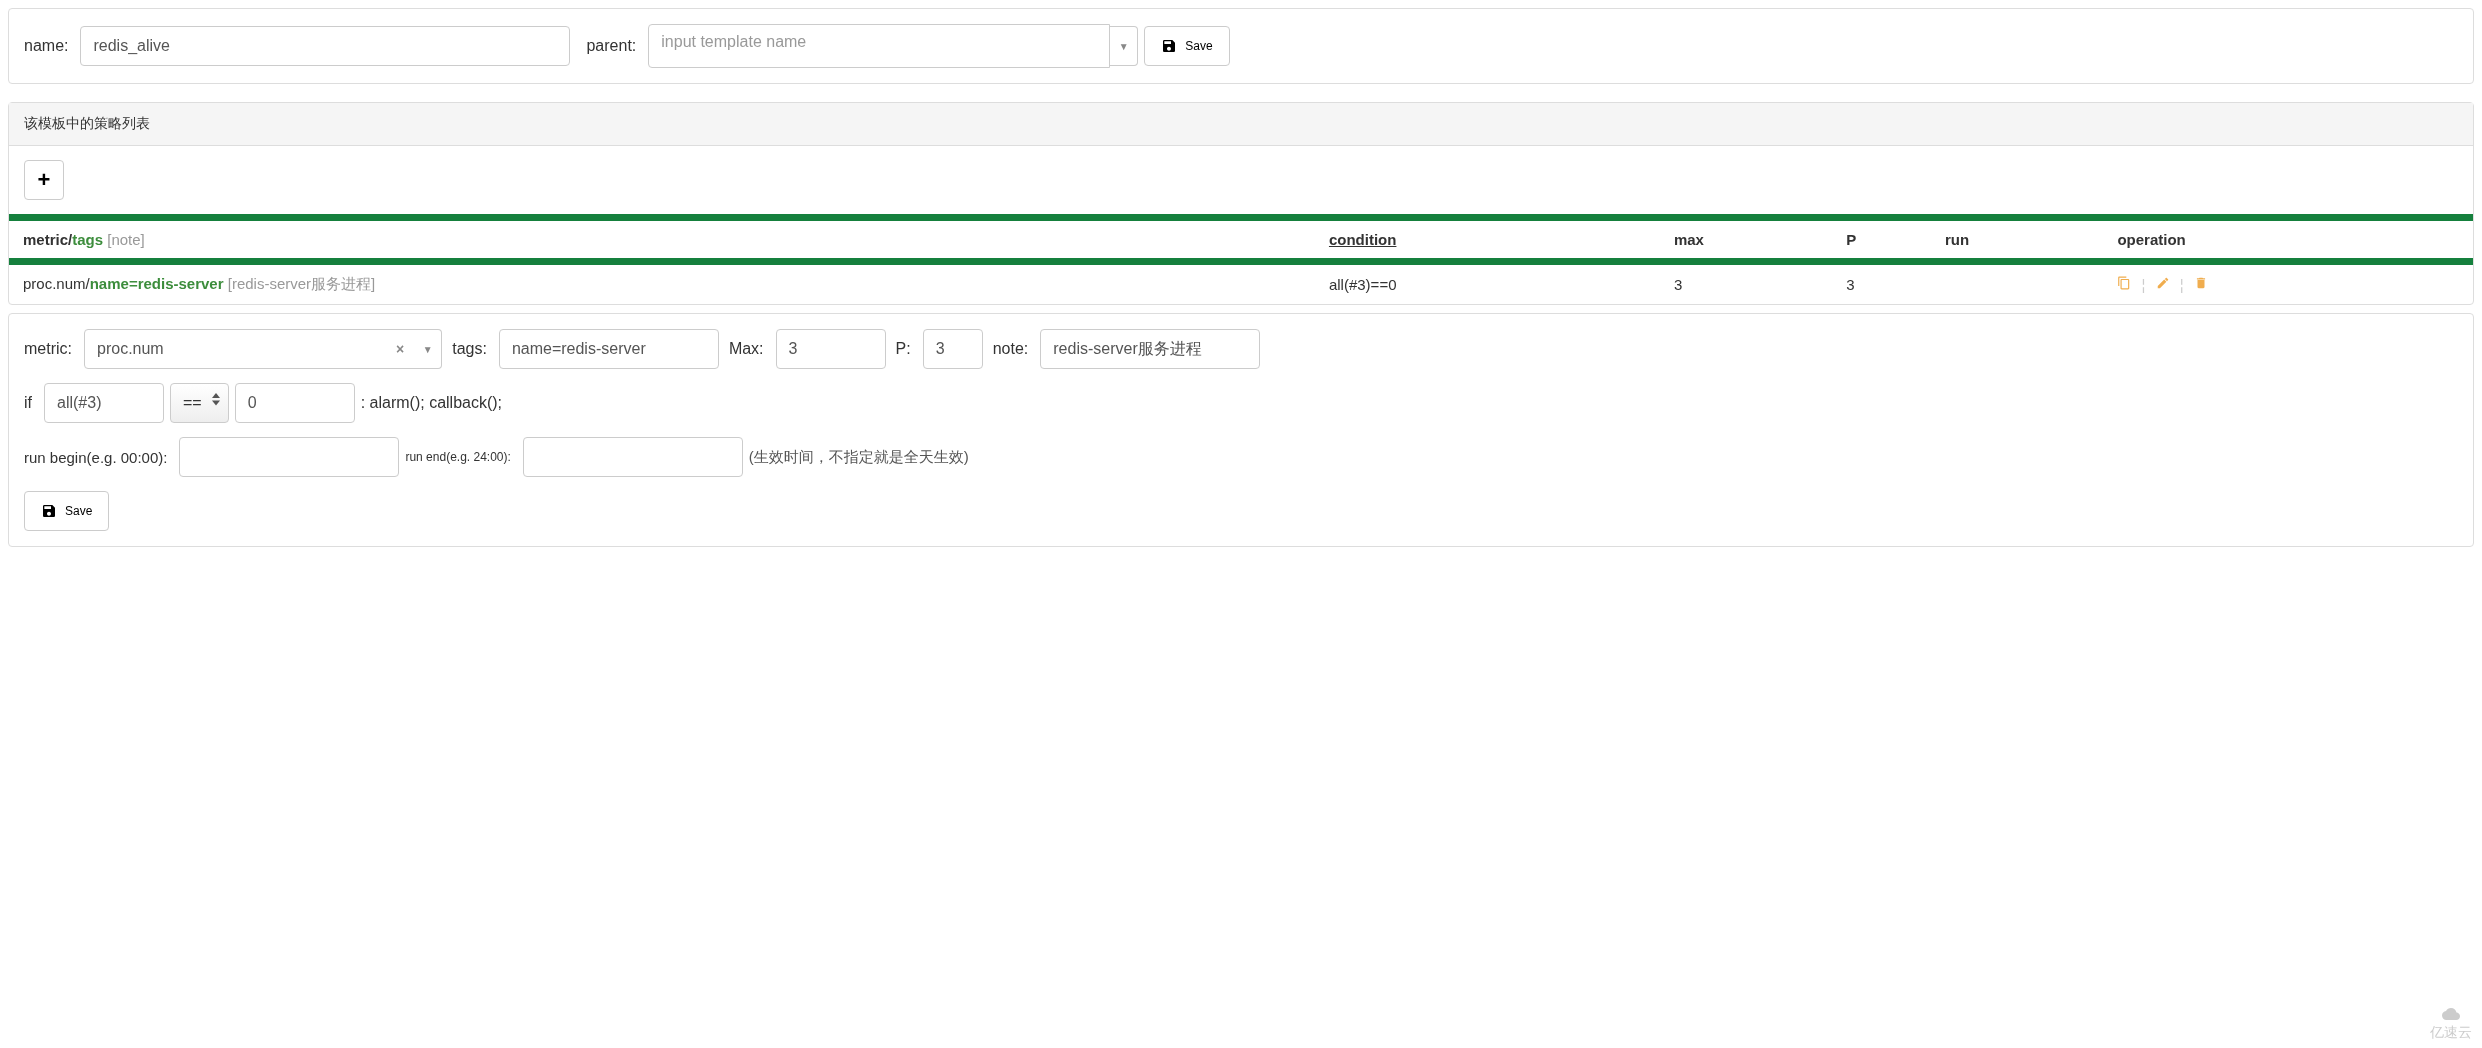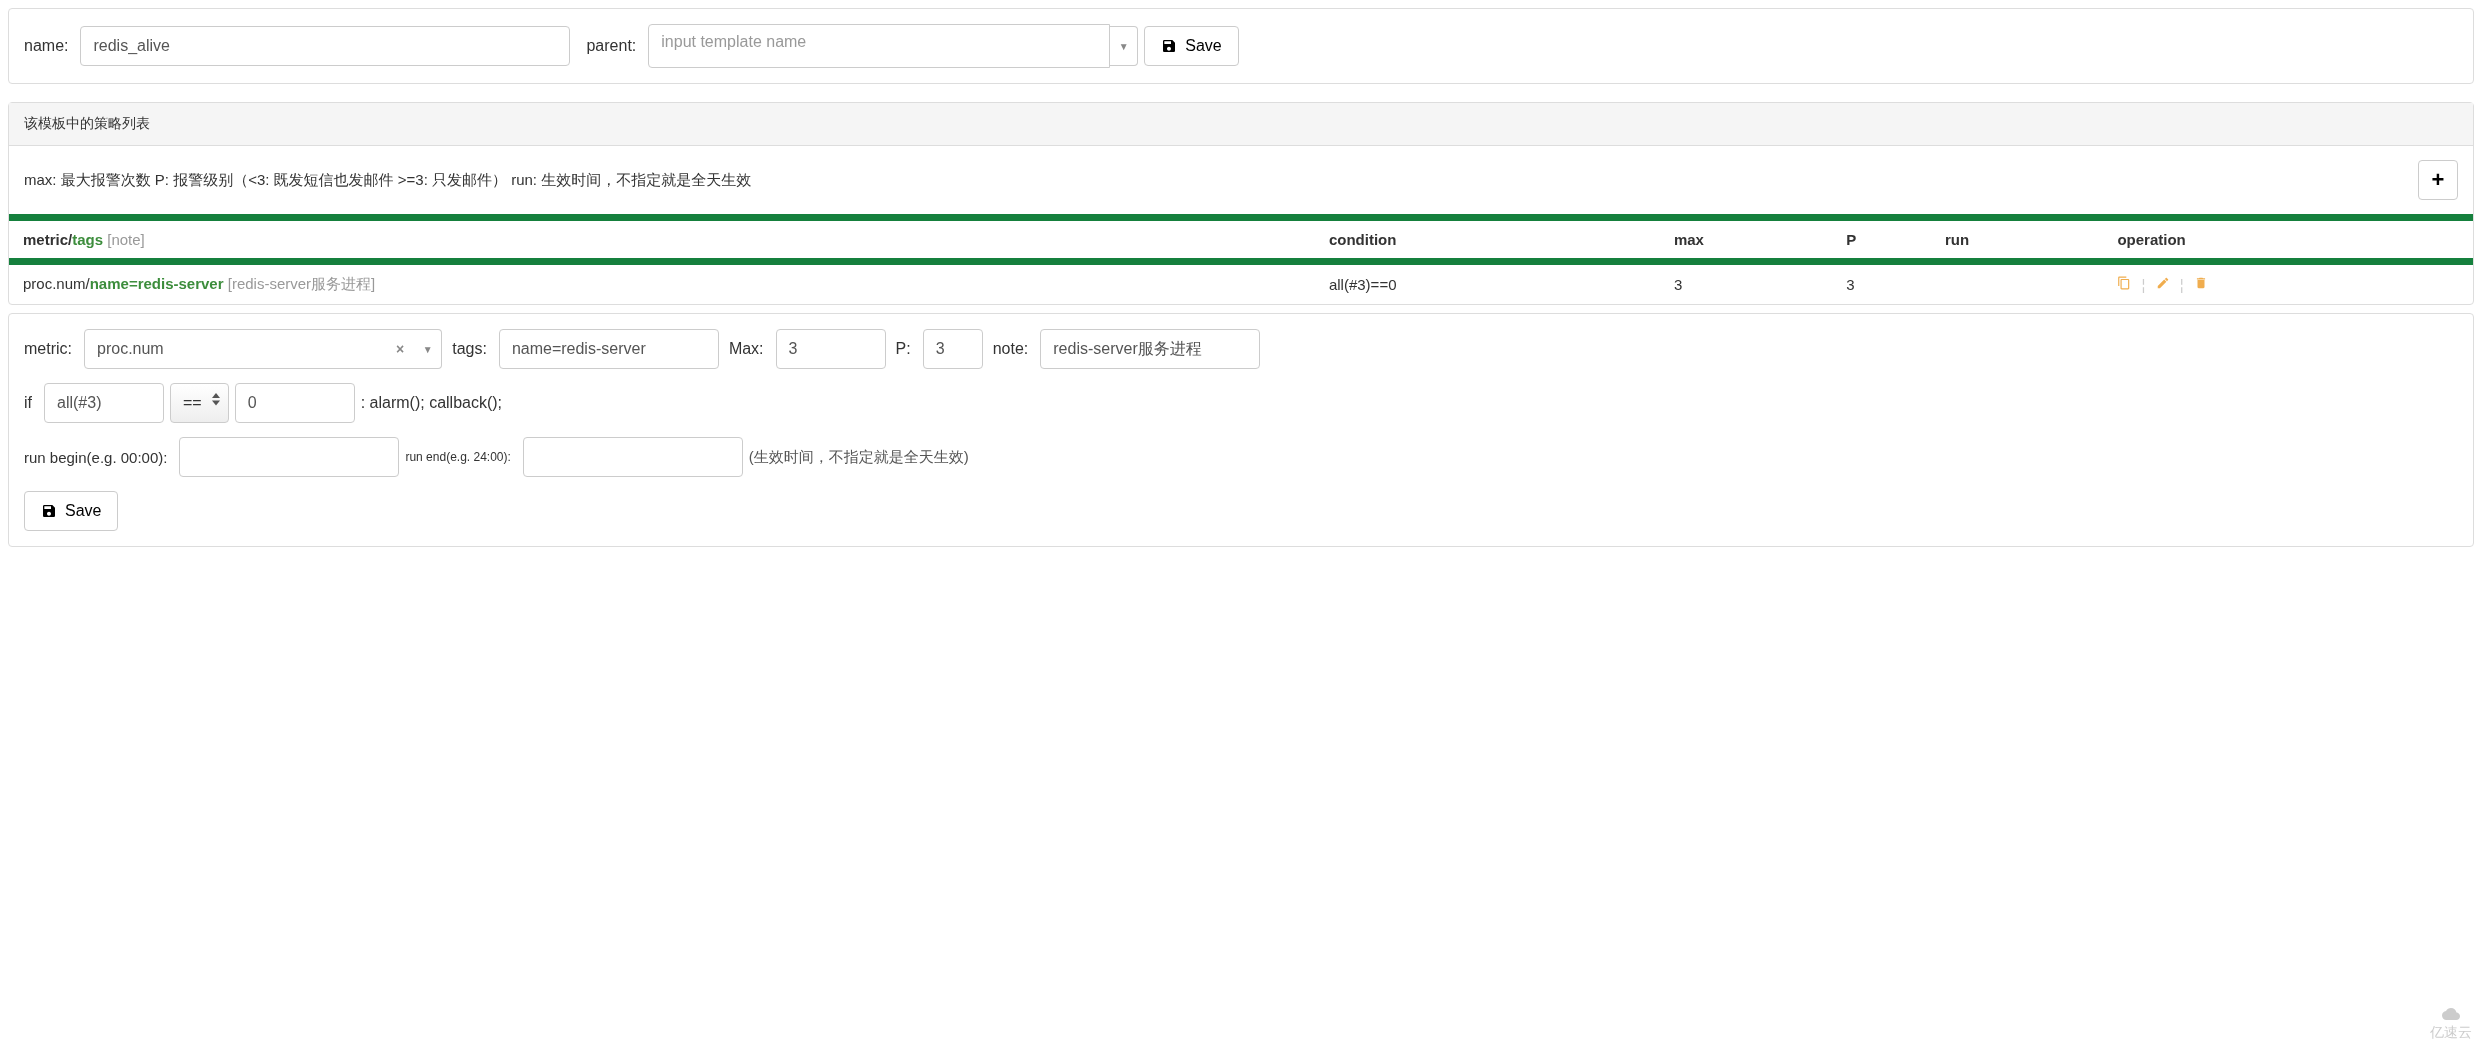--- a/index.html
+++ b/index.html
@@ -16,21 +16,21 @@
 input[type="text"], .form-control {
   border: 1px solid #ccc; border-radius: 4px; padding: 8px 12px; font-size: 16px; color: #555; background: #fff;
   height: 40px;
 }
 input[type="text"]::placeholder { color: #999; }
 
 .select-wrap { position: relative; display: flex; align-items: center; }
 .select-input { border: 1px solid #ccc; border-radius: 4px 0 0 4px; padding: 8px 12px; font-size: 16px; color: #999; background: #fff; height: 44px; flex: 1; }
 .select-caret { border: 1px solid #ccc; border-left: none; border-radius: 0 4px 4px 0; width: 28px; height: 40px; display: flex; align-items: center; justify-content: center; background: #fff; color: #888; font-size: 10px; }
 
-.btn { border: 1px solid #ccc; border-radius: 4px; background: #fff; padding: 8px 16px; font-size: 16px; cursor: pointer; display: inline-flex; align-items: center; gap: 8px; height: 40px; }
+.btn { border: 1px solid #ccc; border-radius: 4px; background: #fff; padding: 8px 16px; font-size: 12px; cursor: pointer; display: inline-flex; align-items: center; gap: 8px; height: 40px; }
 
 .btn-add { border: 1px solid #ccc; border-radius: 4px; background: #fff; width: 40px; height: 40px; font-size: 22px; font-weight: bold; cursor: pointer; display: flex; align-items: center; justify-content: center; }
 
 table { width: 100%; border-collapse: collapse; }
 th, td { text-align: left; padding: 10px 14px; border-top: 7px solid #15803d; font-size: 15px; }
 th { font-weight: bold; background: #fff; border-bottom: 2px solid #ddd; }
 .metric-text { color: #333; }
 .tags-text { color: #3c8d3c; font-weight: bold; }
 .note-text { color: #999; }
 .header-metric { font-weight: bold; }
@@ -73,30 +73,29 @@
           <path d="M17 3H5c-1.1 0-2 .9-2 2v14c0 1.1.9 2 2 2h14c1.1 0 2-.9 2-2V7l-4-4zm-5 16c-1.66 0-3-1.34-3-3s1.34-3 3-3 3 1.34 3 3-1.34 3-3 3zm3-10H5V5h10v4z"></path>
         </svg>
       <span>Save</span>
     </button>
   </div>
 </div>
 
 <div class="panel" style="margin-bottom:2px;">
   <div class="panel-heading">该模板中的策略列表</div>
   <div class="desc-row">
-    <span class="desc-text">max: 最大报警次数 P: 报警级别（&lt;3: 既发短信也发邮件 &gt;=3: 只发邮件） run: 生效时间，不指定就是全天生效</span>
     <button class="btn-add">+</button>
   </div>
   <table>
     <thead>
       <tr>
         <th style="width:53%;">
           <span class="header-metric">metric/</span><span class="header-tags">tags</span><span class="header-note"> [note]</span>
         </th>
-        <th style="width:14%;">condition</th>
+        <th style="width:14%;text-decoration:underline;">condition</th>
         <th style="width:7%;">max</th>
         <th style="width:4%;">P</th>
         <th style="width:7%;">run</th>
         <th style="width:15%;">operation</th>
       </tr>
     </thead>
     <tbody>
       <tr>
         <td>
           <span class="metric-text">proc.num/</span><span class="tags-text">name=redis-server</span><span class="note-text"> [redis-server服务进程]</span>

